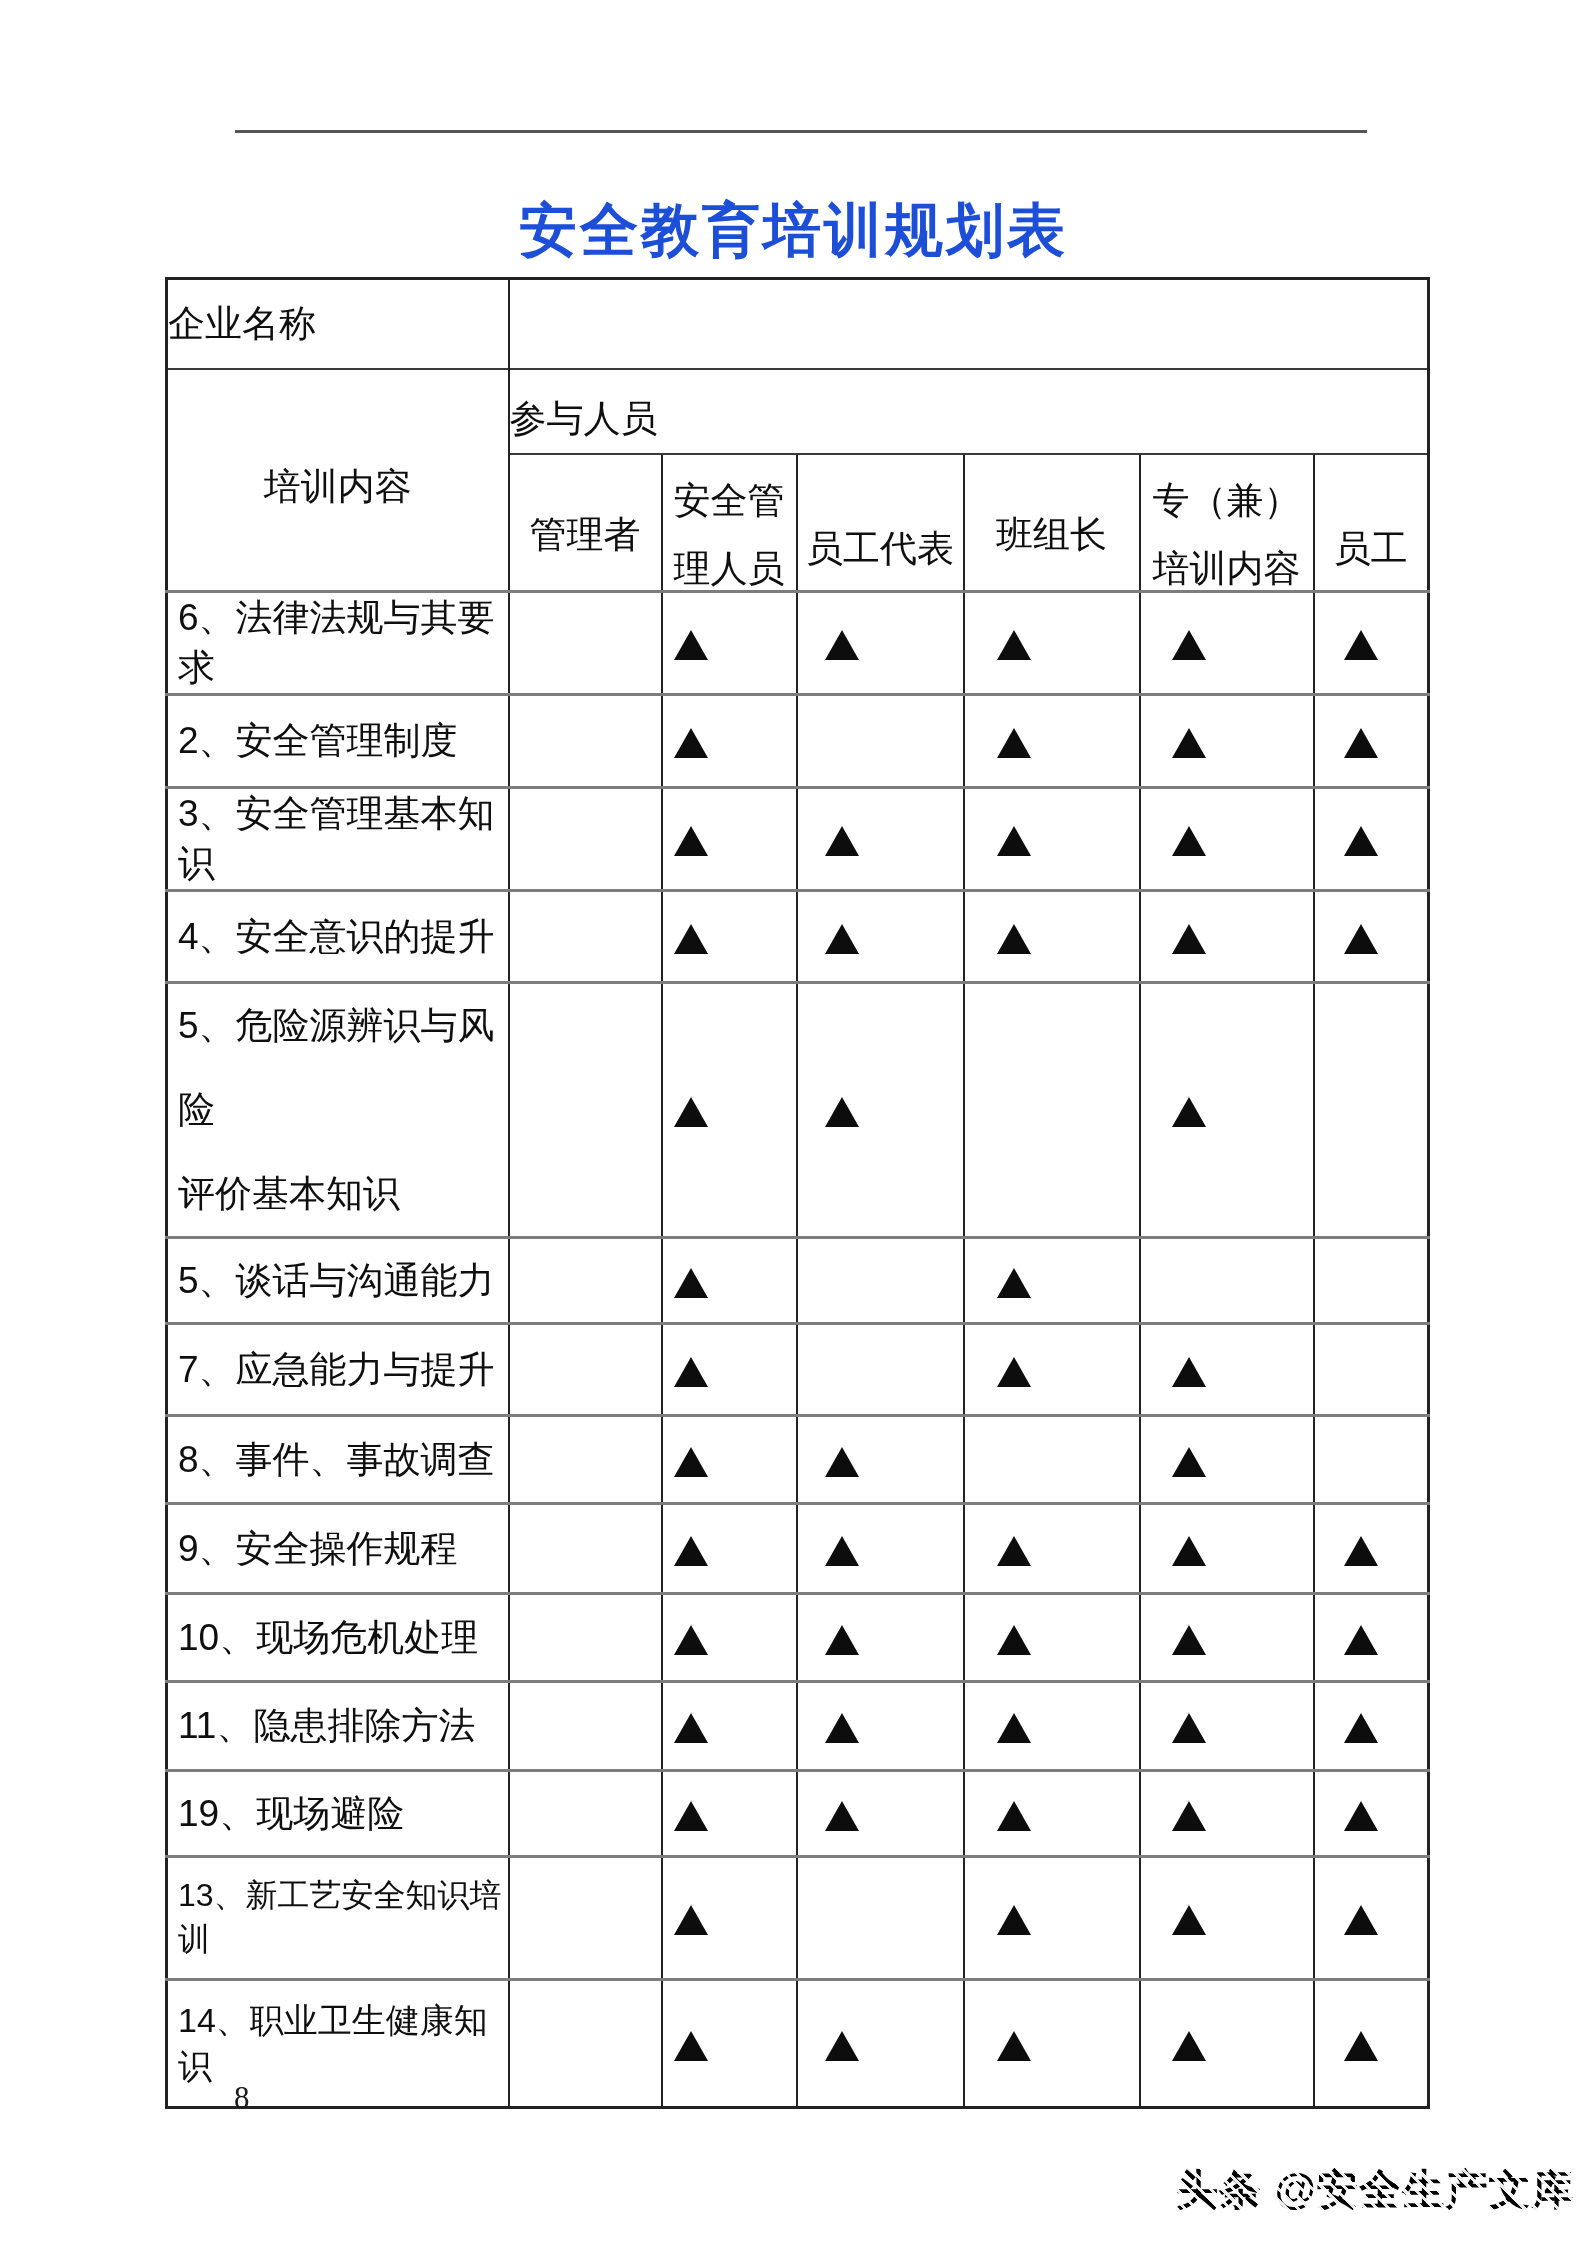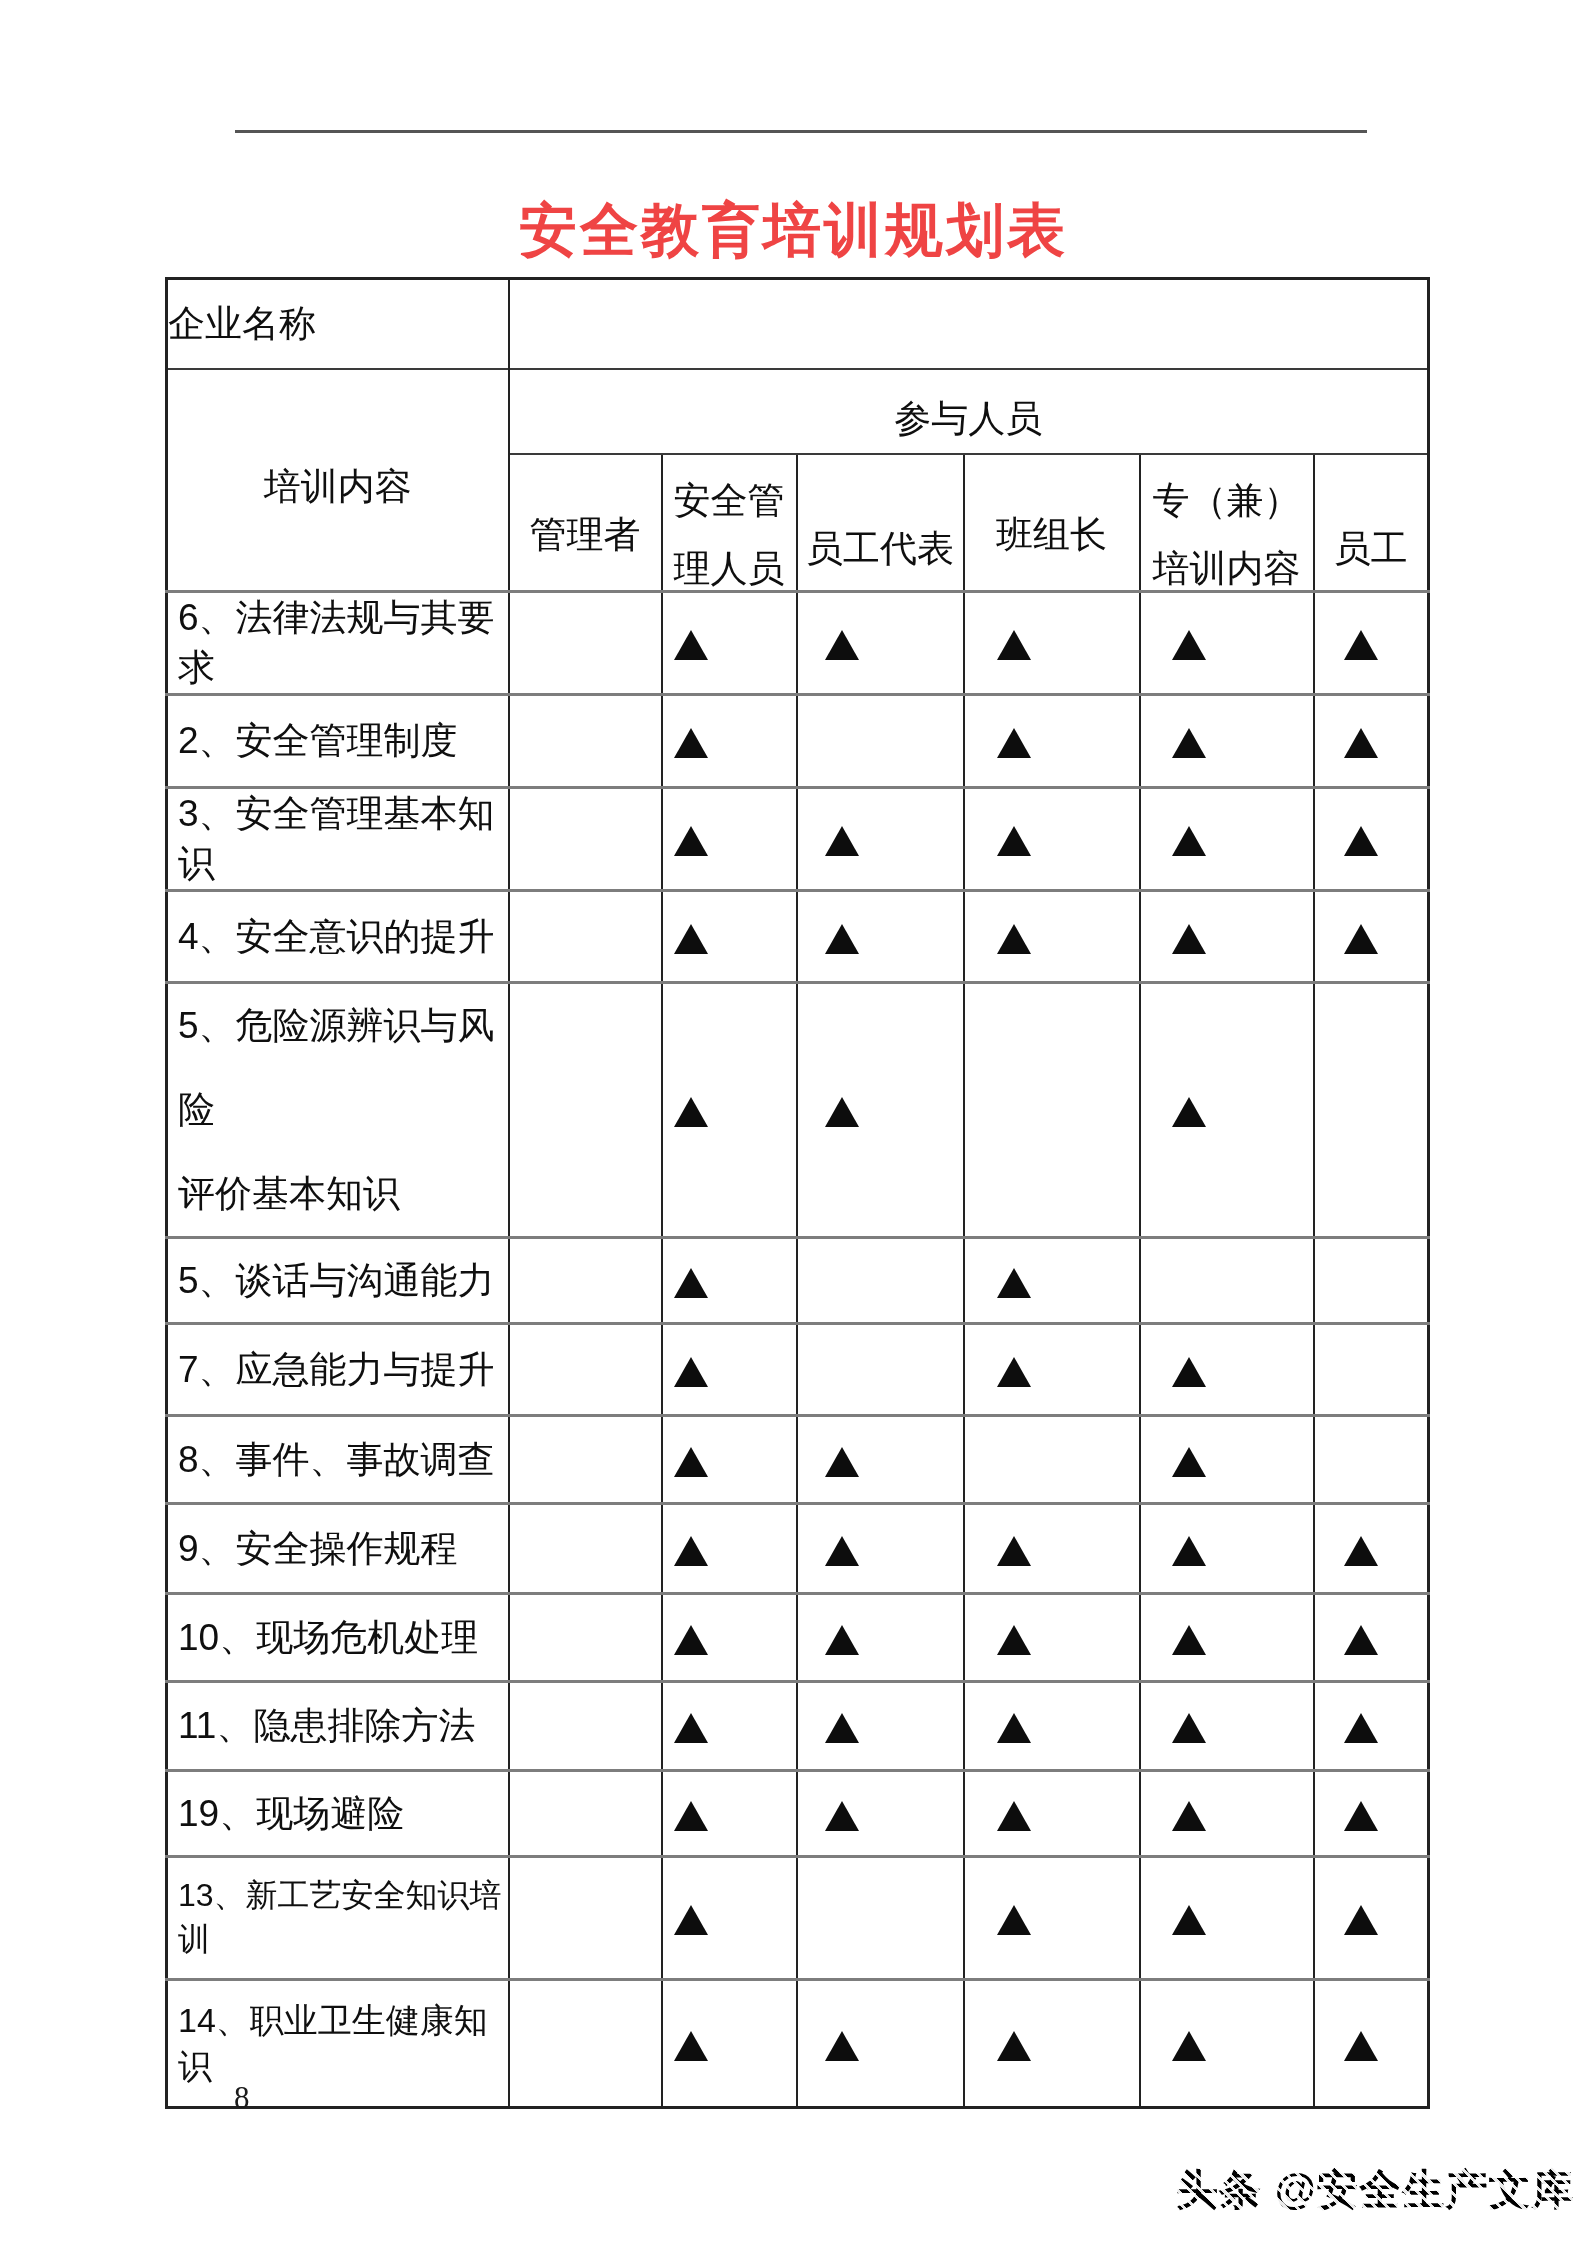--- a/index.html
+++ b/index.html
@@ -18,21 +18,21 @@
     width:1132px; height:3px;
     background:#555;
   }
   .doc-title {
     position:absolute;
     left:0; top:192px; width:100%;
     text-align:center;
     font-size:58px;
     font-weight:700;
     letter-spacing:3px;
-    color:#ef4444;
+    color:#1d4ed8;
   }
   table.plan-table {
     position:absolute;
     left:165px; top:277px;
     width:1262px;
     border-collapse:collapse;
     table-layout:fixed;
     border:3px solid #222;
   }
   table.plan-table td {
@@ -44,21 +44,21 @@
   }
   tr.row-company td { border-top:none; }
   tr.row-part td, tr.row-sub td { border-top:2px solid #3a3a3a; }
   td.c-label { padding-left:0; font-size:36px; }
   td.content-label {
     text-align:center;
     font-size:38px;
     padding-top:14px;
   }
   td.part-label {
-    text-align:center;
+    text-align:left;
     font-size:38px;
     padding-top:16px;
   }
   td.sub { vertical-align:top; text-align:center; font-size:35px; }
   td.sub .ln { line-height:35px; }
   td.sub.sh-high .ln1 { margin-top:24px; }
   td.sub.sh-mid  .ln1 { margin-top:52px; }
   td.sub.sh-two  .ln1 { margin-top:24px; }
   td.sub.sh-two  .ln2 { margin-top:33px; }
   td.row-label { padding-left:10px; }

